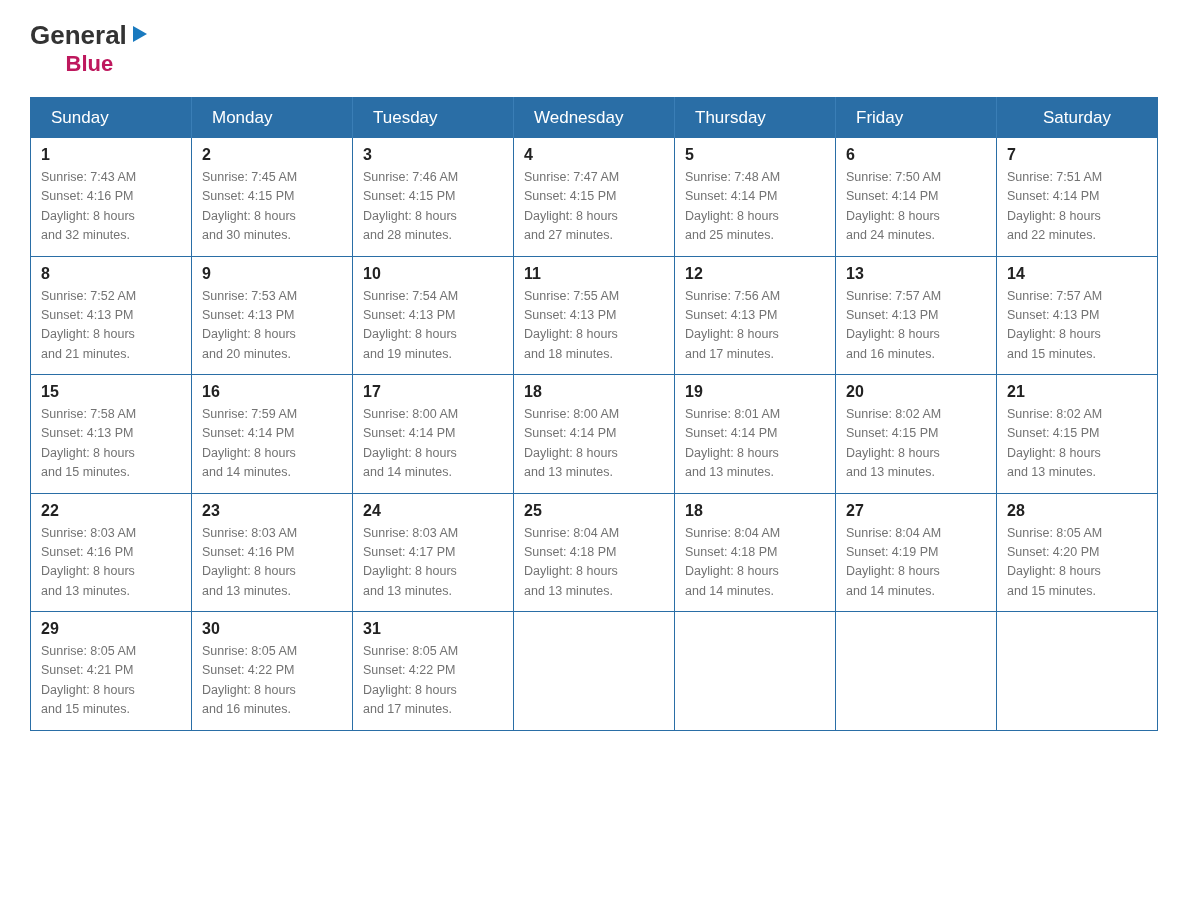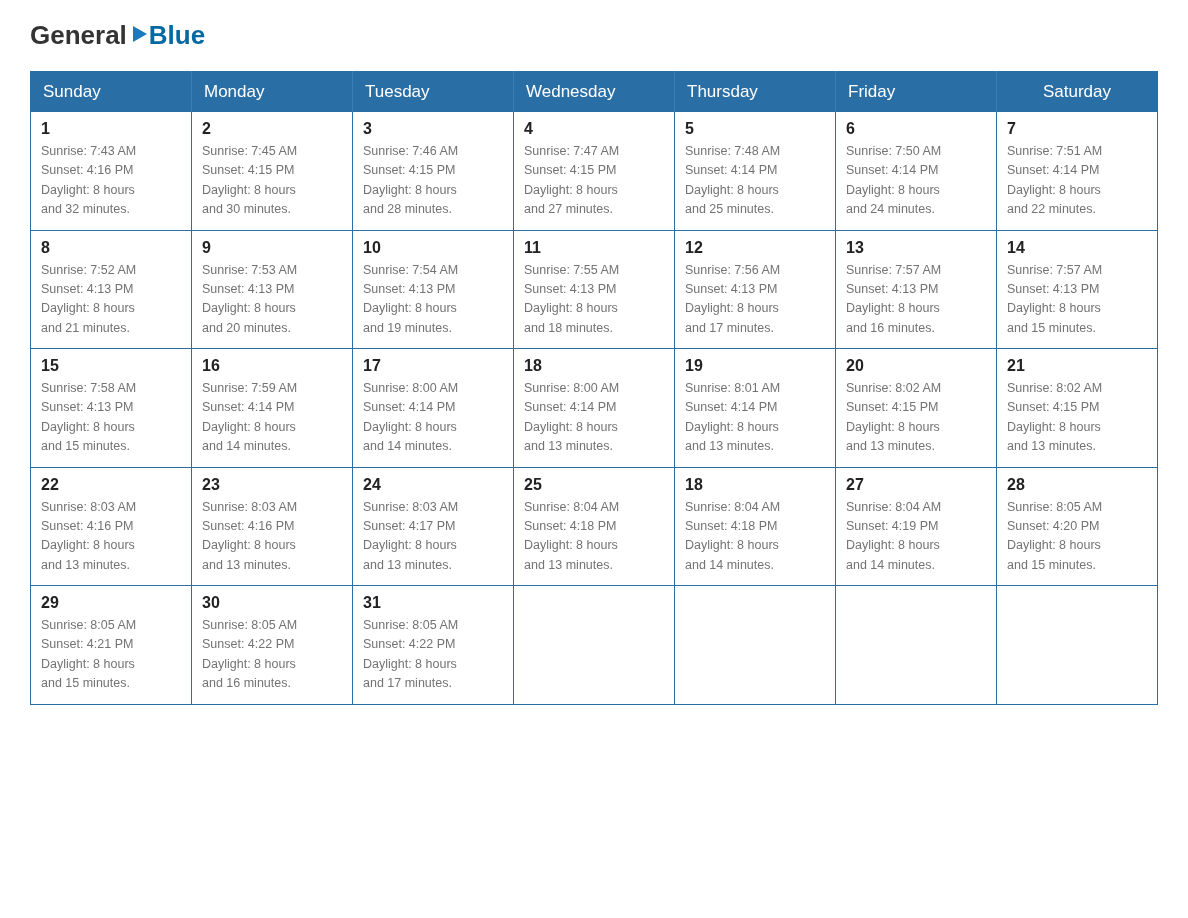--- a/index.html
+++ b/index.html
@@ -11,31 +11,32 @@
       padding: 20px 30px;
     }
     .header-area {
       display: flex;
       justify-content: space-between;
       align-items: flex-start;
       margin-bottom: 20px;
     }
     .logo {
       display: flex;
+      flex-direction: column;
       align-items: center;
     }
     .logo-text-general {
       font-size: 26px;
       font-weight: bold;
       color: #333;
     }
     .logo-text-blue {
-      font-size: 26px;
+      font-size: 22px;
       font-weight: bold;
-      color: #0369a1;
+      color: #be185d;
     }
     .logo-top-row {
       display: flex;
       align-items: center;
     }
     .title-area {
       text-align: right;
     }
     .month-title {
       font-size: 52px;
@@ -52,21 +53,21 @@
     .calendar-table {
       width: 100%;
       border-collapse: collapse;
       border: 1.5px solid #2a6ea6;
     }
     .calendar-table th {
       background-color: #2a6ea6;
       color: #ffffff;
       font-size: 17px;
       font-weight: normal;
-      padding: 10px 12px;
+      padding: 10px 20px;
       text-align: left;
       border-right: 1.5px solid #3a7eb6;
     }
     .calendar-table th:last-child {
       border-right: none;
       text-align: center;
     }
     .calendar-table td {
       vertical-align: top;
       padding: 8px 10px 10px 10px;

